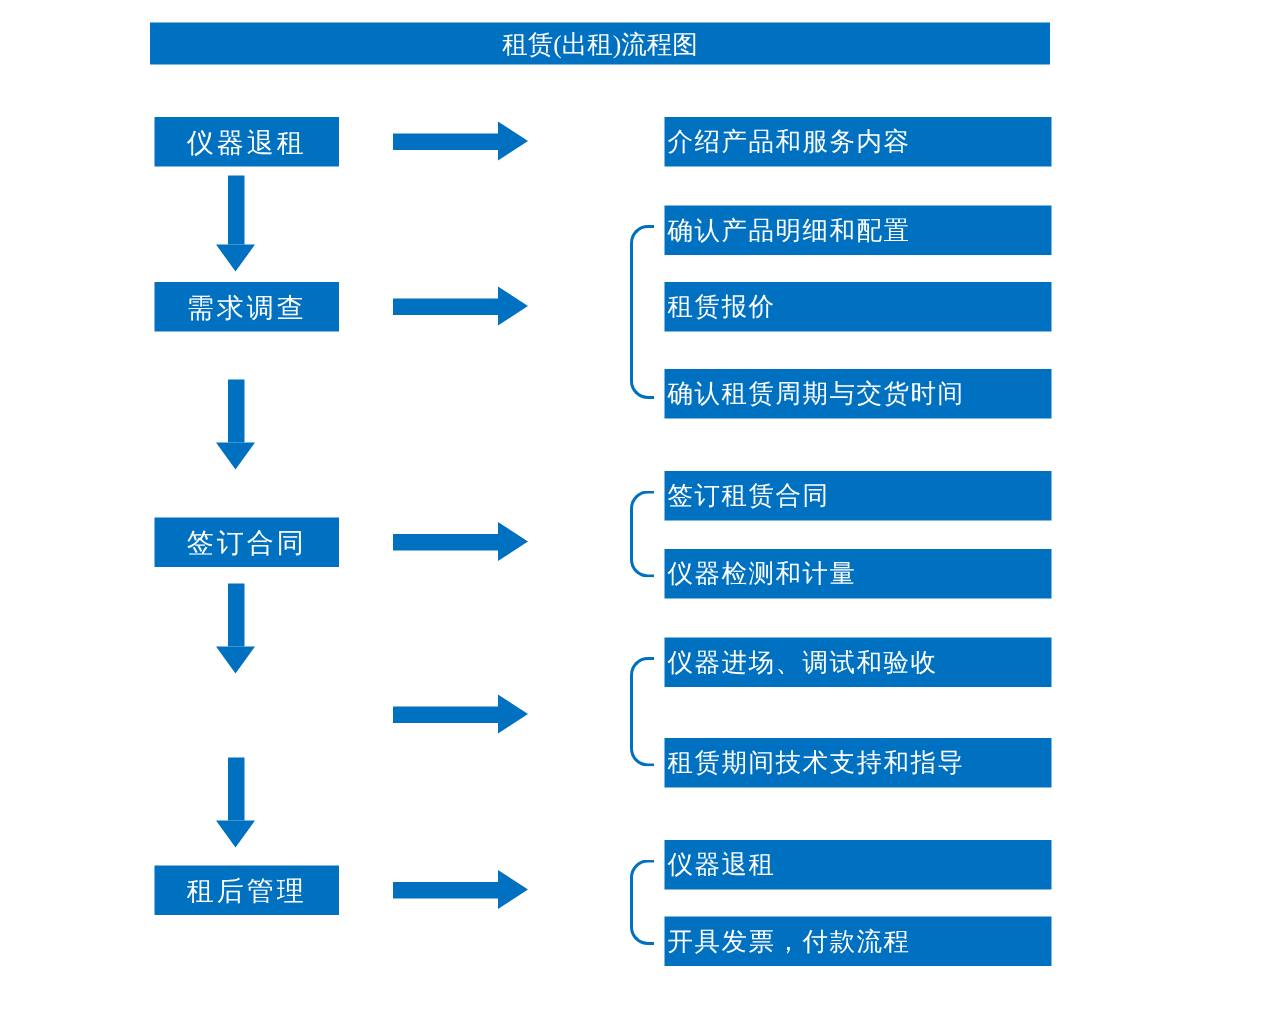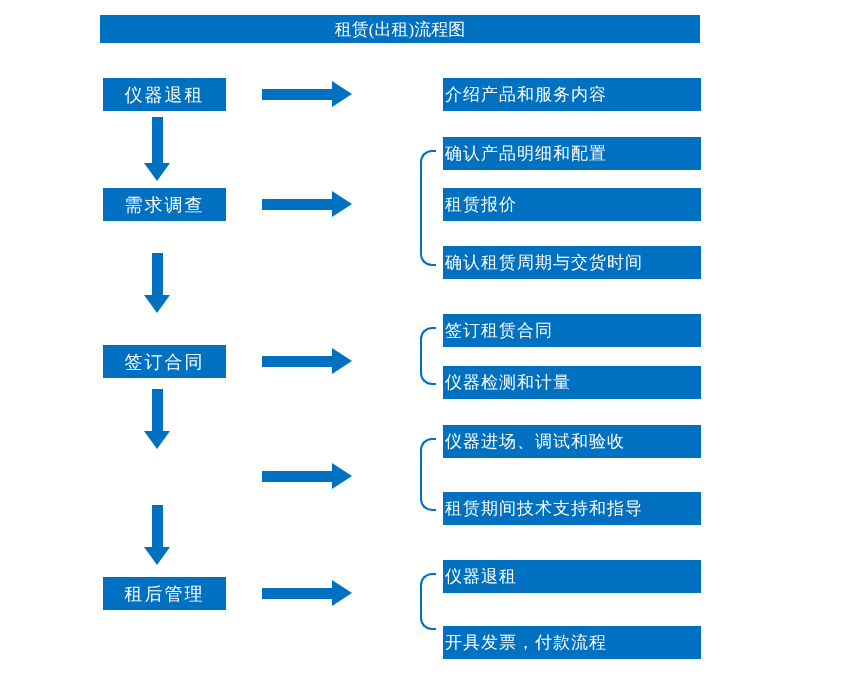--- a/index.html
+++ b/index.html
@@ -113,15 +113,15 @@
   <div class="box-right" style="top:188px">租赁报价</div>
   <div class="box-right" style="top:246px">确认租赁周期与交货时间</div>
 
   <div class="box-right" style="top:314px">签订租赁合同</div>
   <div class="box-right" style="top:366px">仪器检测和计量</div>
 
   <div class="box-right" style="top:425px">仪器进场、调试和验收</div>
   <div class="box-right" style="top:492px">租赁期间技术支持和指导</div>
 
   <div class="box-right" style="top:560px">仪器退租</div>
-  <div class="box-right" style="top:626px">开具发票，付款流程</div>
+  <div class="box-right" style="top:611px">开具发票，付款流程</div>
 
 </div>
 
 </body></html>

